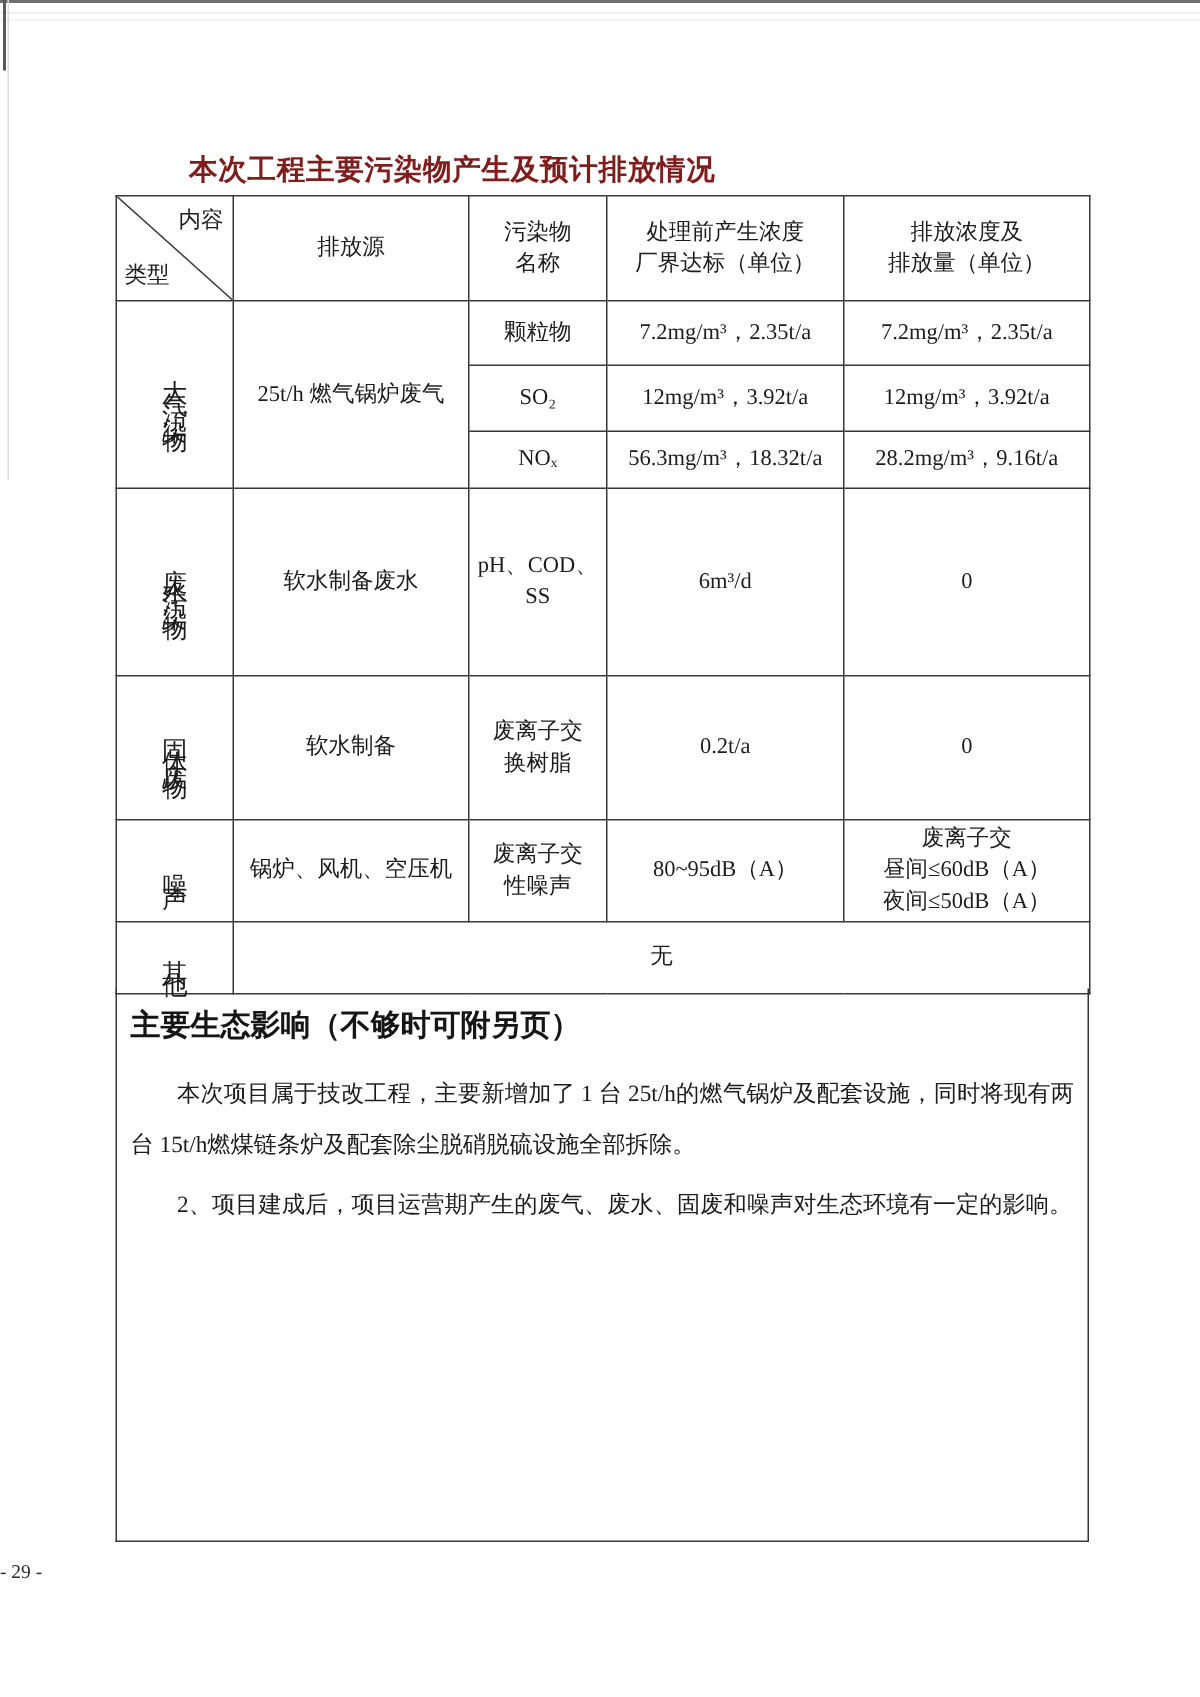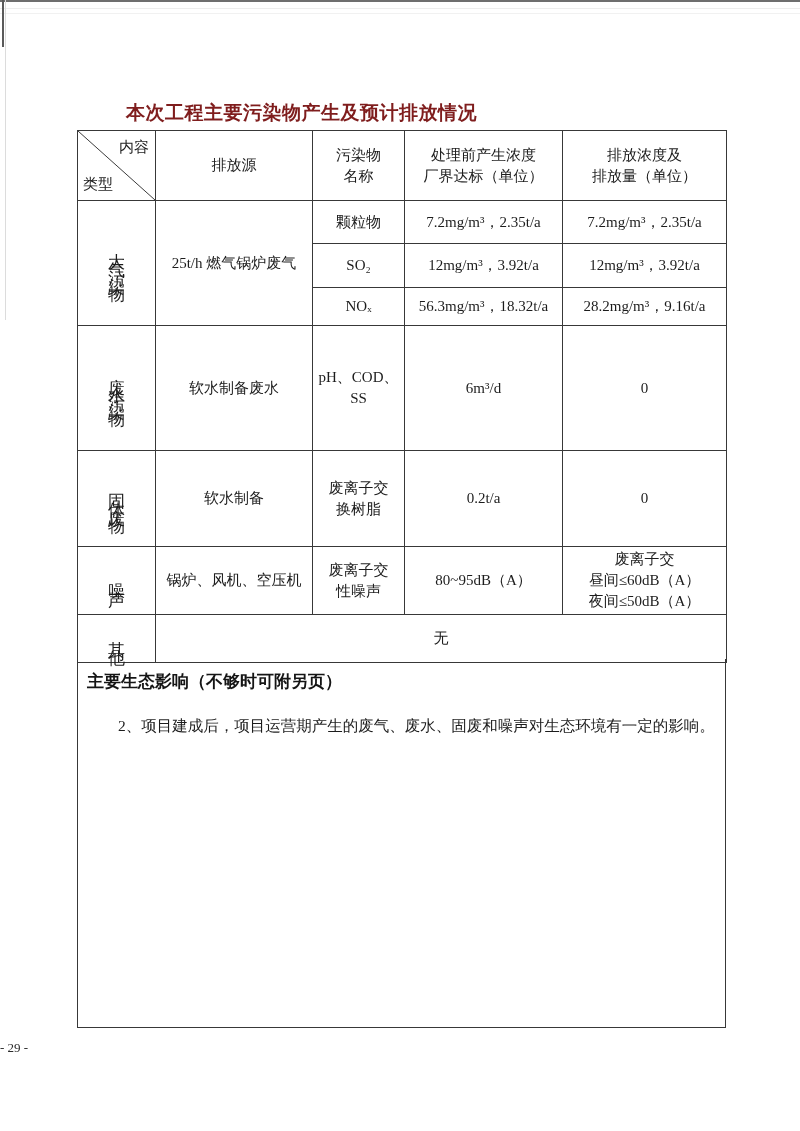--- a/index.html
+++ b/index.html
@@ -77,21 +77,21 @@
     top: 659px;
     width: 649px;
     height: 369px;
     border: 1px solid #383838;
     border-top: none;
     padding: 11px 9px 0 9px;
   }
   .eco-heading {
     font-family: "Liberation Sans", "DejaVu Sans", sans-serif;
     font-weight: bold;
-    font-size: 17px;
+    font-size: 20px;
     color: #151515;
     margin-bottom: 16px;
   }
   .eco-para {
     font-size: 15.5px;
     line-height: 34px;
     text-indent: 2em;
     text-align: justify;
     margin-bottom: 6px;
   }
@@ -203,16 +203,17 @@
       <td>
         <span class="vlabel">其他</span>
       </td>
       <td colspan="4">无</td>
     </tr>
   </tbody>
 </table>
 
 <div class="eco-box">
   <div class="eco-heading">主要生态影响（不够时可附另页）</div>
+  <p class="eco-para">本次项目属于技改工程，主要新增加了 1 台 25t/h的燃气锅炉及配套设施，同时将现有两台 15t/h燃煤链条炉及配套除尘脱硝脱硫设施全部拆除。</p>
   <p class="eco-para">2、项目建成后，项目运营期产生的废气、废水、固废和噪声对生态环境有一定的影响。</p>
 </div>
 
 <div class="page-footer">- 29 -</div>
 
 </body></html>

